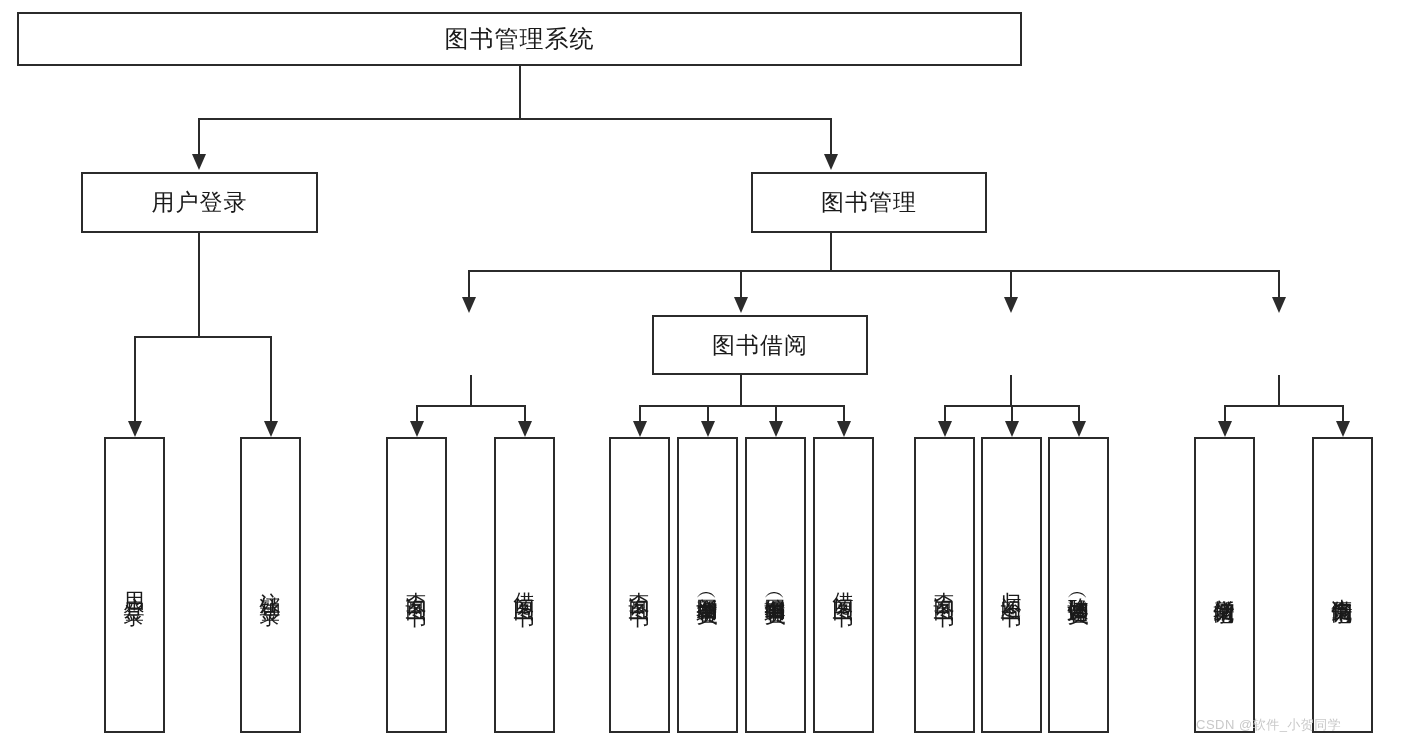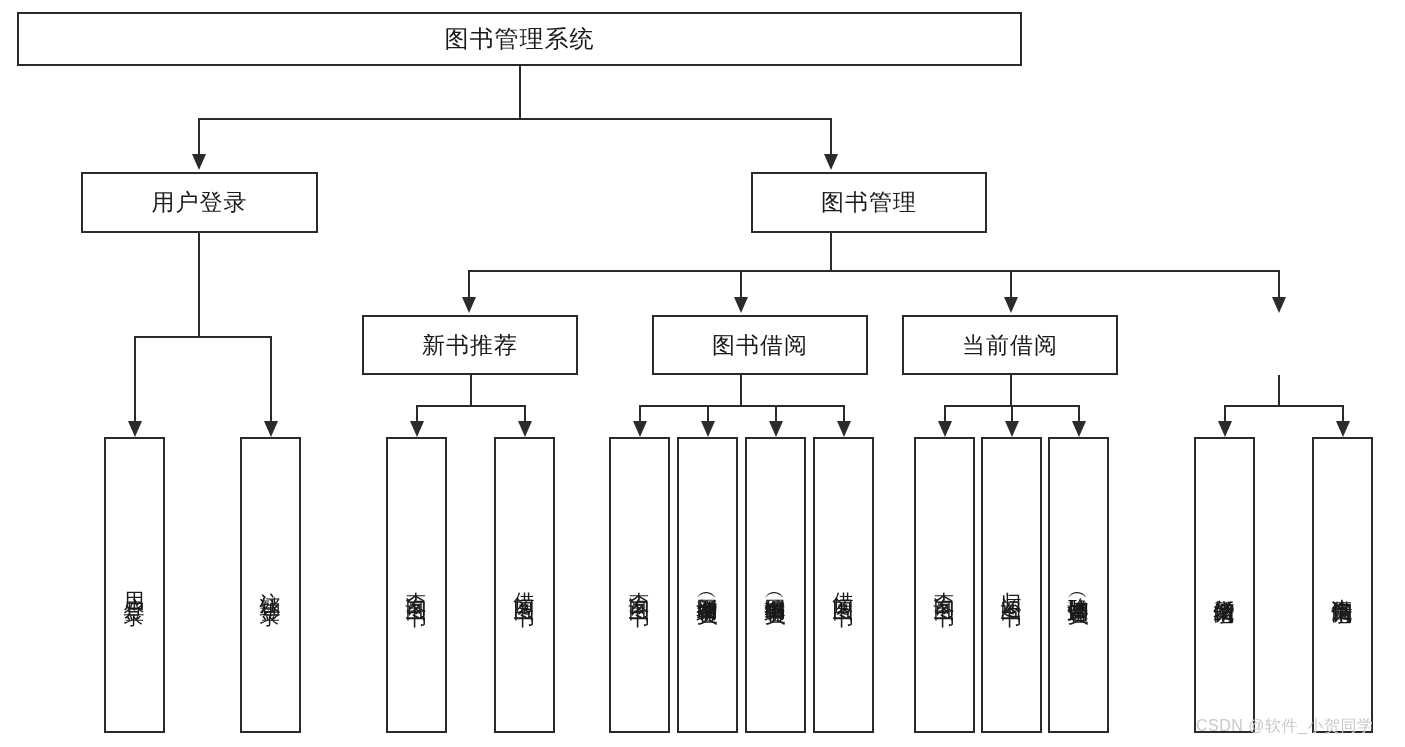--- a/index.html
+++ b/index.html
@@ -50,21 +50,21 @@
   .arrow{
     position:absolute;
     width:0;height:0;
     border-left:7px solid transparent;
     border-right:7px solid transparent;
     border-top:16px solid #2b2b2b;
   }
   
   #watermark{
     position:absolute;
-    font-size:16px;
+    font-size:13px;
     color:#c9c9c9;
     white-space:nowrap;
     letter-spacing:0.5px;
   }
 </style>
 </head>
 <body>
 
 <div id="canvas">
 
@@ -102,23 +102,21 @@
 
   <div class="ln vln" style="left:740px;top:270px;height:27px;"></div>
   <div class="arrow" style="left:734px;top:297px;"></div>
 
   <div class="ln vln" style="left:1010px;top:270px;height:27px;"></div>
   <div class="arrow" style="left:1004px;top:297px;"></div>
 
   <div class="ln vln" style="left:1278px;top:270px;height:27px;"></div>
   <div class="arrow" style="left:1272px;top:297px;"></div>
 
-  <div class="box h" style="left:362px;top:315px;width:216px;height:60px;">新书推荐</div>
   <div class="box h" style="left:632px;top:315px;width:216px;height:60px;margin-left:20px;">图书借阅</div>
-  <div class="box h" style="left:902px;top:315px;width:216px;height:60px;">当前借阅</div>
 
   <div class="ln vln" style="left:470px;top:375px;height:30px;"></div>
   <div class="ln hln" style="left:416px;top:405px;width:108px;"></div>
   <div class="ln vln" style="left:416px;top:405px;height:16px;"></div>
   <div class="arrow" style="left:410px;top:421px;"></div>
   <div class="ln vln" style="left:524px;top:405px;height:16px;"></div>
   <div class="arrow" style="left:518px;top:421px;"></div>
 
   <div class="box v" style="left:386px;top:437px;width:61px;height:296px;">查询图书</div>
   <div class="box v" style="left:494px;top:437px;width:61px;height:296px;">借阅图书</div>

